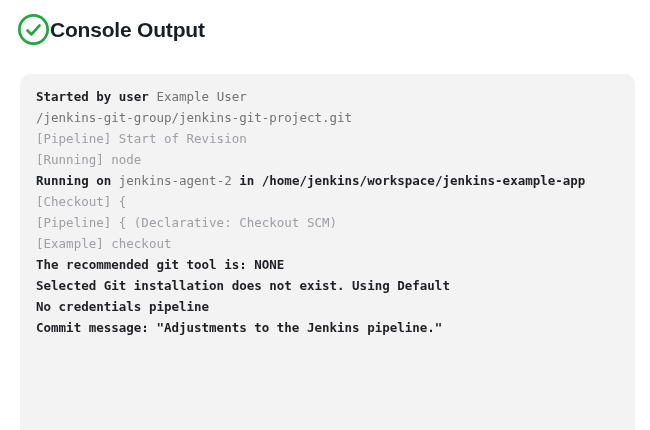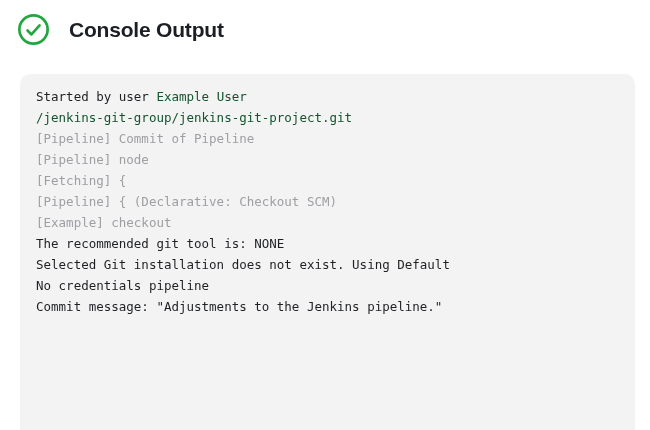--- a/index.html
+++ b/index.html
@@ -7,21 +7,20 @@
     padding: 0;
     width: 650px;
     height: 430px;
     overflow: hidden;
     background: #ffffff;
     font-family: "Liberation Sans", sans-serif;
   }
   .page-header {
     display: flex;
     align-items: center;
-    gap: 19px;
     margin: 13px 0 0 17px;
   }
   .status-icon {
     width: 33px;
     height: 33px;
     flex: 0 0 auto;
   }
   .page-title {
     margin: 0;
     font-size: 21px;
@@ -39,44 +38,45 @@
     font-family: "DejaVu Sans Mono", monospace;
     font-size: 12.5px;
     line-height: 21px;
     color: #1f2023;
     overflow: hidden;
   }
   .console-line {
     white-space: pre-wrap;
     word-break: break-all;
   }
-  .seg-plain { color: #1f2023; }
+  .seg-plain { color: #1f2023; font-weight: bold; }
   .seg-muted { color: #9e9ea3; }
   .seg-link {
-    color: #14532d;
+    color: #737373;
     text-decoration: none;
     cursor: pointer;
   }
 </style>
 </head>
 <body>
 
 <div class="page-header">
   <svg class="status-icon" viewBox="0 0 32 32" aria-hidden="true">
     <circle cx="16" cy="16" r="13.7" fill="none" stroke="#23a63f" stroke-width="2.6"></circle>
     <path d="M10.2 17 l3.8 3.8 L21.9 12" fill="none" stroke="#23a63f" stroke-width="2.6" stroke-linecap="round" stroke-linejoin="round"></path>
   </svg>
   <h1 class="page-title">Console Output</h1>
 </div>
 
 <div class="console-box" id="console-box">
     <div class="console-line"><span class="seg-plain">Started by user </span><a class="seg-link" href="#">Example User</a></div>
     <div class="console-line"><a class="seg-link" href="#">/jenkins-git-group/jenkins-git-project.git</a></div>
-    <div class="console-line"><span class="seg-muted">[Pipeline] Commit of Pipeline</span></div>
-    <div class="console-line"><span class="seg-muted">[Pipeline] node</span></div>
-    <div class="console-line"><span class="seg-muted">[Fetching] {</span></div>
+    <div class="console-line"><span class="seg-muted">[Pipeline] Start of Revision</span></div>
+    <div class="console-line"><span class="seg-muted">[Running] node</span></div>
+    <div class="console-line"><span class="seg-plain">Running on </span><a class="seg-link" href="#">jenkins-agent-2</a><span class="seg-plain"> in /home/jenkins/workspace/jenkins-example-app</span></div>
+    <div class="console-line"><span class="seg-muted">[Checkout] {</span></div>
     <div class="console-line"><span class="seg-muted">[Pipeline] { (Declarative: Checkout SCM)</span></div>
     <div class="console-line"><span class="seg-muted">[Example] checkout</span></div>
     <div class="console-line"><span class="seg-plain">The recommended git tool is: NONE</span></div>
     <div class="console-line"><span class="seg-plain">Selected Git installation does not exist. Using Default</span></div>
     <div class="console-line"><span class="seg-plain">No credentials pipeline</span></div>
     <div class="console-line"><span class="seg-plain">Commit message: "Adjustments to the Jenkins pipeline."</span></div>
   </div>
 
 </body></html>

